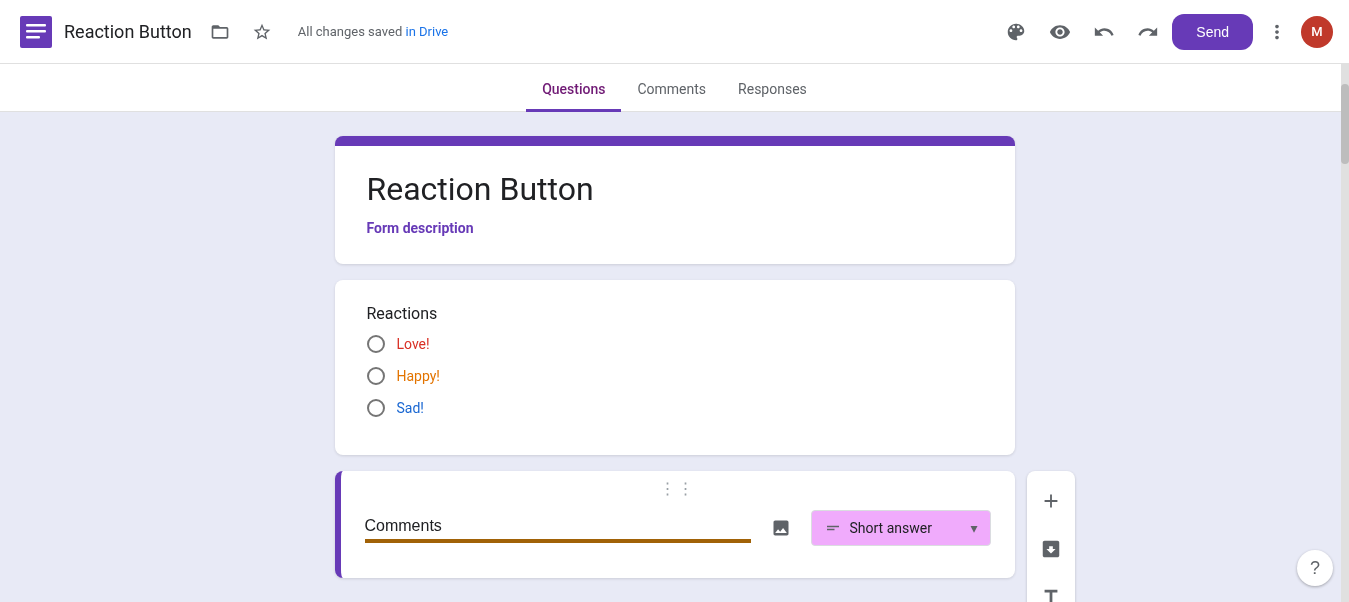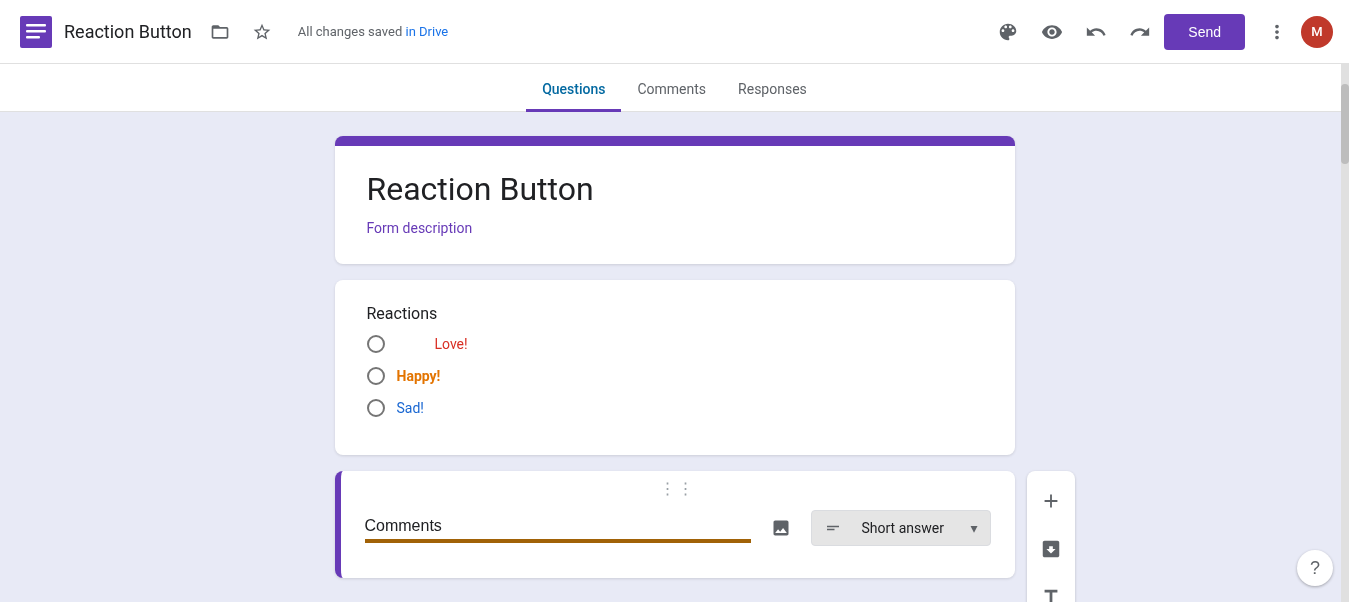--- a/index.html
+++ b/index.html
@@ -56,27 +56,26 @@
     .saved-text {
       font-size: 13px;
       color: #5f6368;
       margin-left: 8px;
     }
     .saved-text span { color: #1a73e8; }
     .send-btn {
       background: #673ab7;
       color: #fff;
       border: none;
-      border-radius: 4px;
+      border-radius: 12px;
       padding: 0 24px;
       height: 36px;
       font-size: 14px;
       font-weight: 500;
       cursor: pointer;
-      margin-right: 8px;
     }
     .avatar {
       width: 32px;
       height: 32px;
       border-radius: 50%;
       background: #c0392b;
       display: flex;
       align-items: center;
       justify-content: center;
       color: white;
@@ -99,21 +98,21 @@
     }
     .tab {
       padding: 0 16px 12px;
       font-size: 14px;
       color: #5f6368;
       cursor: pointer;
       border-bottom: 3px solid transparent;
       margin-bottom: -1px;
     }
     .tab.active {
-      color: #0369a1;
+      color: #701a75;
       border-bottom: 3px solid #673ab7;
       font-weight: 500;
     }
 
     
     .main-content {
       background: #e8eaf6;
       padding: 24px 0;
       height: calc(602px - 64px - 48px);
       overflow-y: auto;
@@ -139,20 +138,21 @@
     }
     .form-title {
       font-size: 32px;
       color: #202124;
       font-weight: 400;
       margin-bottom: 12px;
     }
     .form-description {
       font-size: 14px;
       color: #673ab7;
+      font-weight: bold;
     }
 
     
     .question-card {
       padding: 24px 32px;
     }
     .question-label {
       font-size: 16px;
       color: #202124;
       margin-bottom: 12px;
@@ -213,26 +213,26 @@
       cursor: pointer;
       color: #5f6368;
       border-radius: 50%;
     }
     .type-select {
       display: flex;
       align-items: center;
       border: 1px solid #dadce0;
       border-radius: 4px;
       padding: 8px 12px;
-      gap: 20px;
+      gap: 8px;
       cursor: pointer;
       min-width: 180px;
       color: #202124;
       font-size: 14px;
-      background: #e5e5e5;
+      background: #f0abfc;
     }
     .type-select-arrow { margin-left: auto; color: #5f6368; }
     .short-answer-preview {
       font-size: 13px;
       color: #9aa0a6;
       border-bottom: 1px dotted #9aa0a6;
       padding-bottom: 4px;
       width: 320px;
       margin-top: 8px;
     }
@@ -368,25 +368,25 @@
 
   <div class="form-card title-card">
     <div class="form-title">Reaction Button</div>
     <div class="form-description">Form description</div>
   </div>
 
   <div class="form-card question-card">
     <div class="question-label">Reactions</div>
     <div class="radio-option">
       <div class="radio-circle"></div>
-      <span style="color:#d93025; font-size:14px;margin-left:38px;">Love!</span>
+      <span style="color:#d93025; font-size:14px;">Love!</span>
     </div>
     <div class="radio-option">
       <div class="radio-circle"></div>
-      <span style="color:#e37400; font-size:14px;font-weight:bold;">Happy!</span>
+      <span style="color:#e37400; font-size:14px;">Happy!</span>
     </div>
     <div class="radio-option">
       <div class="radio-circle"></div>
       <span style="color:#1967d2; font-size:14px;">Sad!</span>
     </div>
   </div>
 
   <div style="position:relative; width:680px;">
     <div class="form-card active-question-card">
       <div class="drag-handle">⋮⋮</div>

